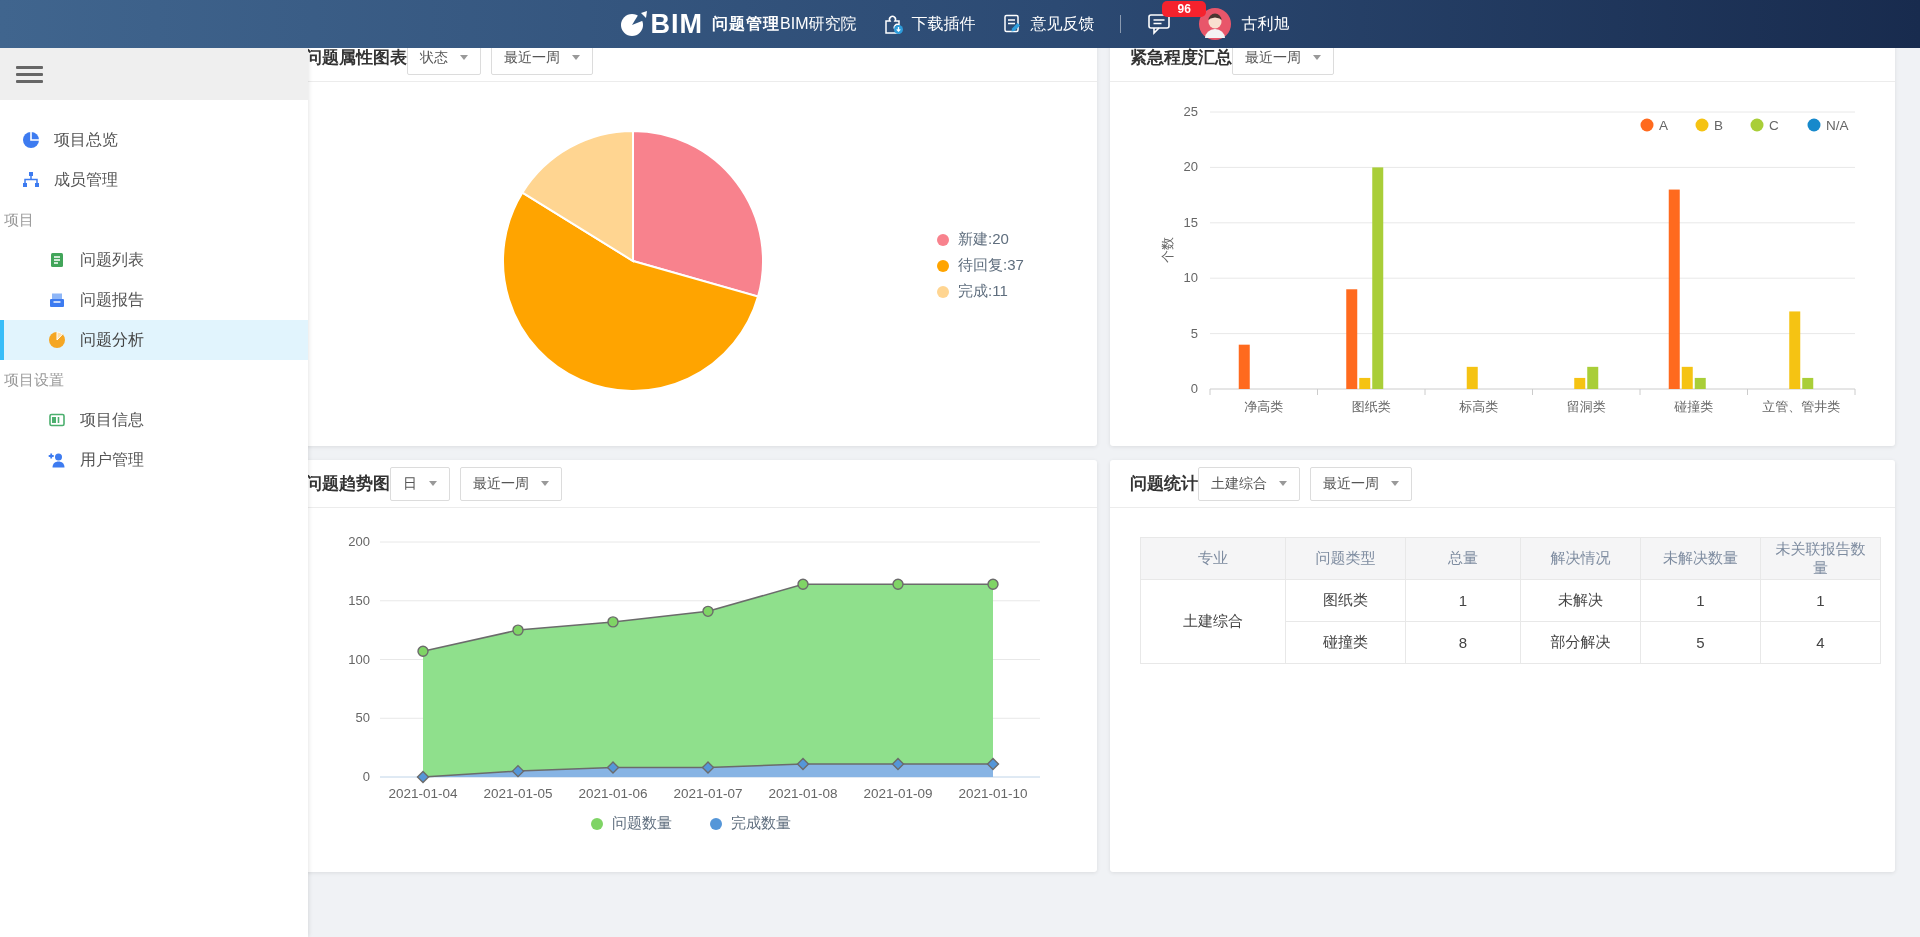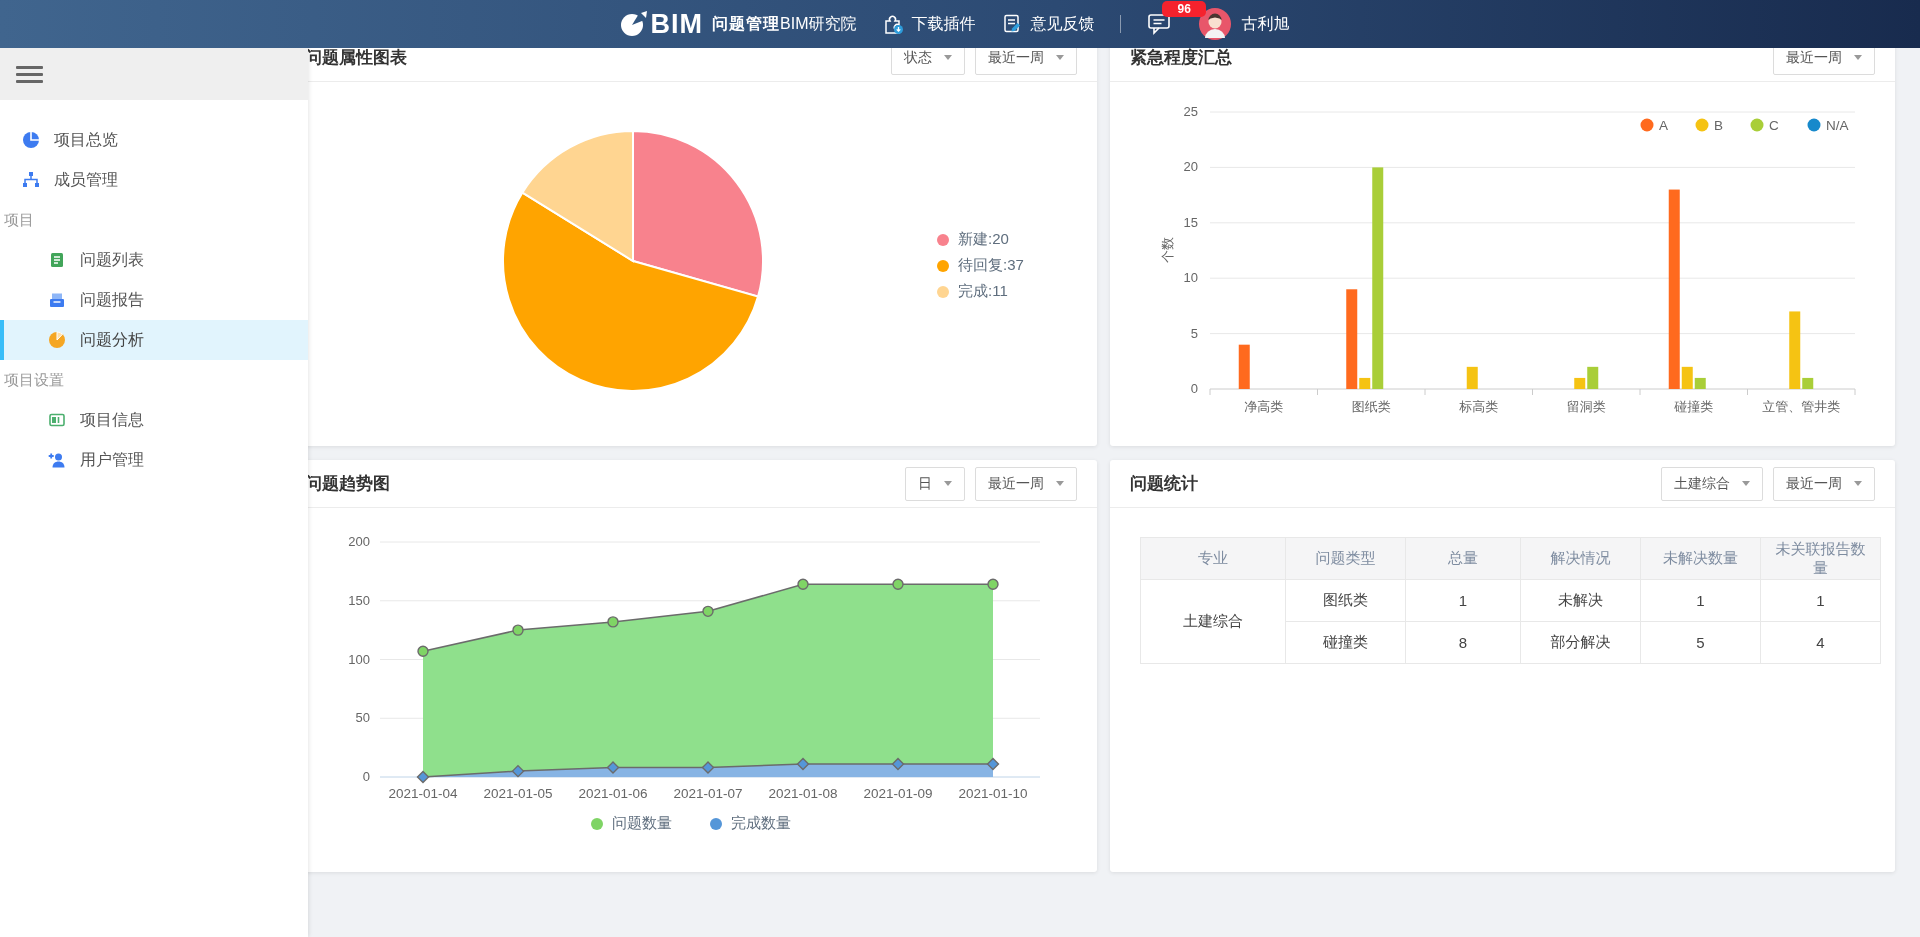--- a/index.html
+++ b/index.html
@@ -30,21 +30,21 @@
     font-size:16px;color:#555;cursor:pointer}
   .menu-item.sub{padding-left:48px}
   .menu-item.active{background:#E1F4FD;border-left:4px solid #38BDF8;padding-left:44px;color:#444}
   .menu-section{height:40px;display:flex;align-items:center;padding-left:4px;font-size:15px;color:#999}
   .menu-item svg{flex:0 0 auto}
   
   .main{margin-left:272px;padding:34px 25px 0 13px;display:grid;
     grid-template-columns:812px 785px;grid-template-rows:412px 412px;gap:14px 13px}
   .panel{background:#fff;border-radius:3px;box-shadow:0 1px 4px rgba(0,0,0,.09);
     position:relative;overflow:hidden}
-  .panel-header{height:48px;display:flex;align-items:center;justify-content:space-between;
+  .panel-header{height:48px;display:flex;align-items:center;justify-content:flex-start;
     padding:0 20px;border-bottom:1px solid #ECECEC}
   .panel-title{font-size:17px;font-weight:bold;color:#333}
   .filters{display:flex;gap:10px}
   .filter-btn{height:34px;border:1px solid #DCDCDC;border-radius:2px;background:#fff;
     display:flex;align-items:center;gap:12px;padding:0 12px;font-size:14px;color:#555;cursor:pointer}
   .caret{width:0;height:0;border:4px solid transparent;border-top:5px solid #999;transform:translateY(2px)}
   .panel-body{position:relative;height:363px}
   
   #pie-svg{position:absolute;left:183px;top:14px}
   .pie-legend{position:absolute;left:652px;top:148px;display:flex;flex-direction:column;gap:7px}

